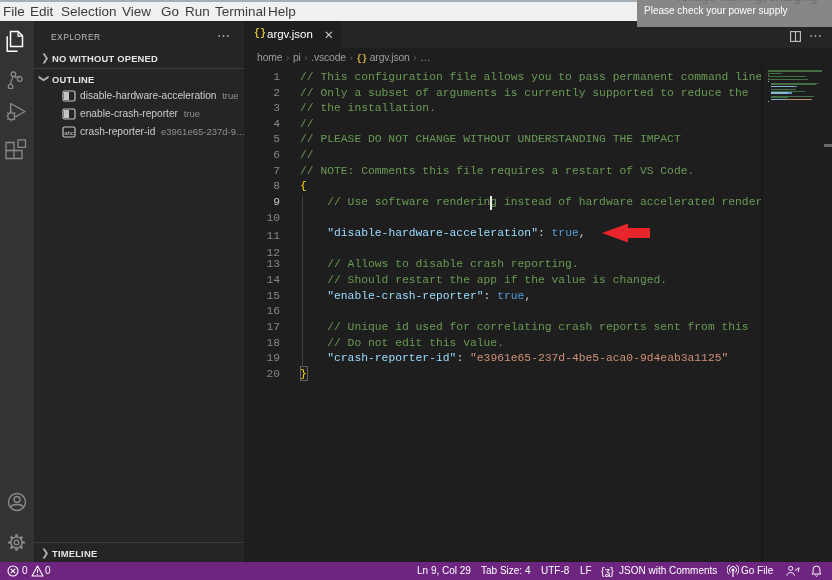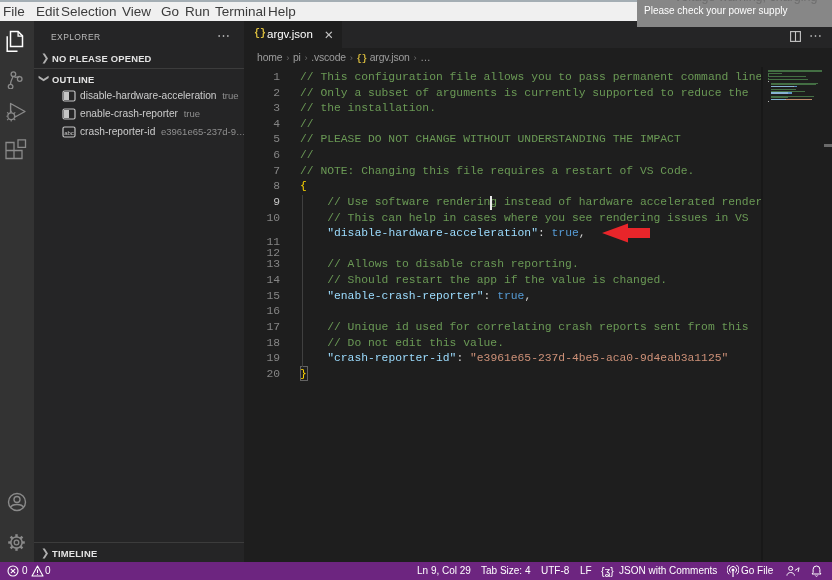--- a/index.html
+++ b/index.html
@@ -45,21 +45,21 @@
   #statusbar { left:0; top:562px; width:832px; height:18px; background:#6d2580;
     color:#ffffff; font-size:10px; }
   #statusbar .it { position:absolute; top:3px; }
 </style>
 </head>
 <body>
 <div id="stage">
 
   <div class="abs" id="menubar">
     <span style="left:3px">File</span>
-    <span style="left:36px">Edit</span>
+    <span style="left:30px">Edit</span>
     <span style="left:61px">Selection</span>
     <span style="left:122px">View</span>
     <span style="left:161px">Go</span>
     <span style="left:185px">Run</span>
     <span style="left:215px">Terminal</span>
     <span style="left:268px">Help</span>
   </div>
 
   <div class="abs" id="activitybar">
     <svg class="abs" style="left:4px;top:9px" width="22" height="23" viewBox="0 0 22 23">
@@ -103,21 +103,21 @@
         <circle cx="10.5" cy="10.5" r="2.3" fill="none" stroke-width="1.3"></circle>
       </g>
     </svg>
   </div>
 
   <div class="abs" id="sidebar">
     <span class="abs" style="left:17px;top:11px;font-size:8.5px;color:#bbbbbb;letter-spacing:0.4px">EXPLORER</span>
     <span class="abs" style="left:183px;top:7px;font-size:13px;color:#cccccc;letter-spacing:1px">⋯</span>
 
     <span class="abs chev" style="left:7px;top:31px;font-size:10px">❯</span>
-    <span class="abs sechdr" style="left:18px;top:32px">NO PLEASE OPENED</span>
+    <span class="abs sechdr" style="left:18px;top:32px">NO WITHOUT OPENED</span>
 
     <div class="abs" style="left:0;top:47px;width:210px;height:1px;background:#3c3c3c"></div>
 
     <span class="abs chev" style="left:6px;top:52px;font-size:10px;display:inline-block;transform:rotate(90deg)">❯</span>
     <span class="abs sechdr" style="left:18px;top:53px">OUTLINE</span>
 
     <svg class="abs" style="left:28px;top:69px" width="14" height="12" viewBox="0 0 14 12">
       <rect x="1" y="1" width="12" height="10" rx="1.5" fill="none" stroke="#c5c5c5" stroke-width="1.2"></rect>
       <rect x="2" y="2" width="5" height="8" fill="#c5c5c5"></rect>
     </svg>
@@ -156,25 +156,25 @@
     <span class="abs" style="left:13px;top:4px">home <span class="bsep">›</span> pi <span class="bsep">›</span> .vscode <span class="bsep">›</span> <span style="font-family:'Liberation Mono',monospace;font-weight:bold;font-size:9px;color:#d7ba3d">{}</span> argv.json <span class="bsep">›</span> …</span>
   </div>
 
   <div class="abs" id="code">
     <div class="ln" style="top:1.7px">1</div><div class="cl c" style="top:1.7px">// This configuration file allows you to pass permanent command line arguments to</div>
     <div class="ln" style="top:17.3px">2</div><div class="cl c" style="top:17.3px">// Only a subset of arguments is currently supported to reduce the</div>
     <div class="ln" style="top:32.9px">3</div><div class="cl c" style="top:32.9px">// the installation.</div>
     <div class="ln" style="top:48.6px">4</div><div class="cl c" style="top:48.6px">//</div>
     <div class="ln" style="top:64.2px">5</div><div class="cl c" style="top:64.2px">// PLEASE DO NOT CHANGE WITHOUT UNDERSTANDING THE IMPACT</div>
     <div class="ln" style="top:79.8px">6</div><div class="cl c" style="top:79.8px">//</div>
-    <div class="ln" style="top:95.4px">7</div><div class="cl c" style="top:95.4px">// NOTE: Changing this file requires a restart of VS Code.</div>
+    <div class="ln" style="top:95.4px">7</div><div class="cl c" style="top:95.4px">// NOTE: Comments this file requires a restart of VS Code.</div>
     <div class="ln" style="top:111px">8</div><div class="cl b" style="top:111px">{</div>
     <div class="ln" style="top:126.7px;color:#c6c6c6">9</div><div class="cl c" style="top:126.7px">    // Use software rendering instead of hardware accelerated rendering.</div>
-    <div class="ln" style="top:142.3px">10</div><div class="cl c" style="top:142.3px">    // This can help in cases where you see rendering issues in VS</div>
-    <div class="ln" style="top:167px">11</div><div class="cl" style="top:157.9px">    <span class="p">"disable-hardware-acceleration"</span>: <span class="k">true</span>,</div>
+    <div class="ln" style="top:142.3px">10</div>
+    <div class="ln" style="top:161px">11</div><div class="cl" style="top:157.9px">    <span class="p">"disable-hardware-acceleration"</span>: <span class="k">true</span>,</div>
     <div class="ln" style="top:178px">12</div>
     <div class="ln" style="top:189.2px">13</div><div class="cl c" style="top:189.2px">    // Allows to disable crash reporting.</div>
     <div class="ln" style="top:204.8px">14</div><div class="cl c" style="top:204.8px">    // Should restart the app if the value is changed.</div>
     <div class="ln" style="top:220.4px">15</div><div class="cl" style="top:220.4px">    <span class="p">"enable-crash-reporter"</span>: <span class="k">true</span>,</div>
     <div class="ln" style="top:236px">16</div>
     <div class="ln" style="top:251.7px">17</div><div class="cl c" style="top:251.7px">    // Unique id used for correlating crash reports sent from this</div>
     <div class="ln" style="top:267.3px">18</div><div class="cl c" style="top:267.3px">    // Do not edit this value.</div>
     <div class="ln" style="top:282.9px">19</div><div class="cl" style="top:282.9px">    <span class="p">"crash-reporter-id"</span>: <span class="s">"e3961e65-237d-4be5-aca0-9d4eab3a1125"</span></div>
     <div class="ln" style="top:298.5px">20</div><div class="cl b" style="top:298.5px">}</div>
   </div>

